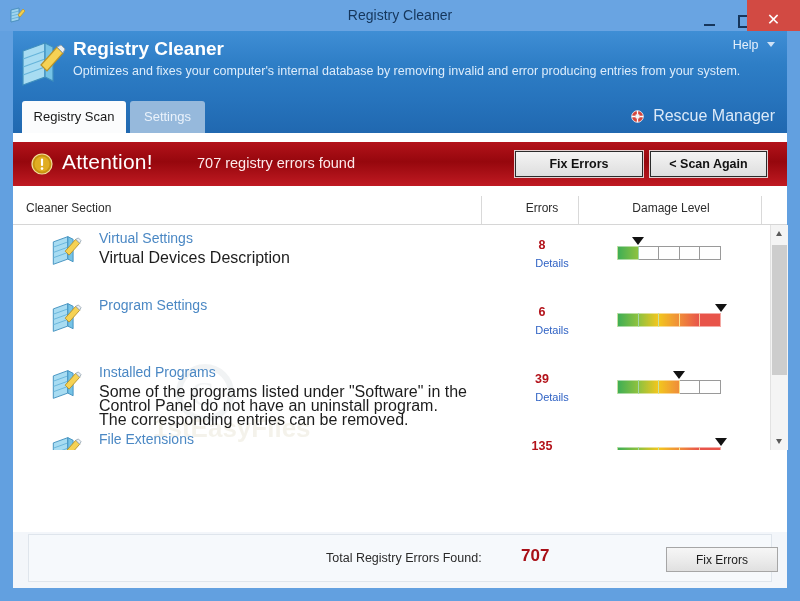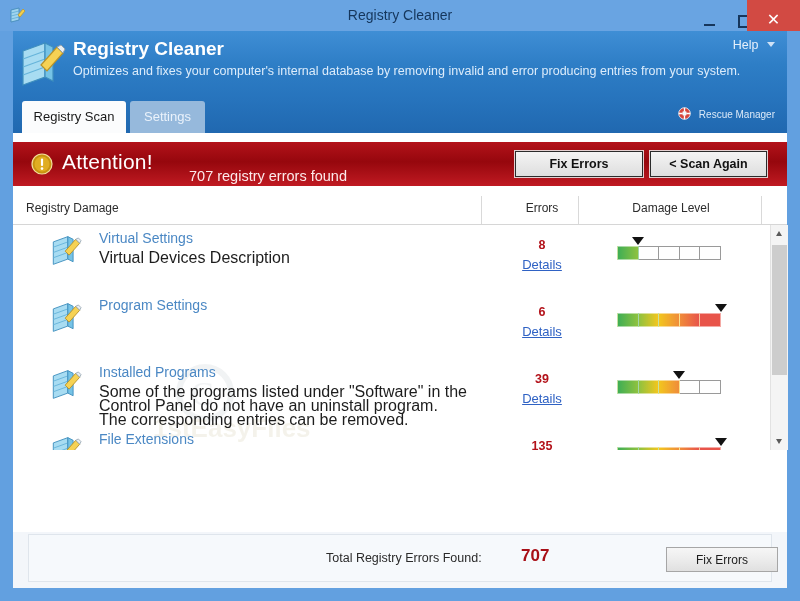--- a/index.html
+++ b/index.html
@@ -134,21 +134,21 @@
     border-radius: 3px 3px 0 0;
   }
   #tab-settings {
     left: 117px; width: 75px;
     background: #96b9dc;
     color: #eaf2fb;
     border-radius: 3px 3px 0 0;
   }
   #rescue-manager {
     position: absolute; right: 12px; top: 9px;
-    font-size: 10px;
+    font-size: 16px;
     color: #dbe9f8;
     cursor: default;
   }
   #rescue-icon {
     display: inline-block;
     width: 13px; height: 13px;
     vertical-align: -2px;
     margin-right: 5px;
   }
 
@@ -170,24 +170,23 @@
     width: 22px; height: 22px;
   }
   #attention-title {
     position: absolute; left: 49px; top: 8px;
     font-size: 21px;
     font-weight: normal;
     color: #ffffff;
     letter-spacing: 0.2px;
   }
   #attention-message {
-    position: absolute; left: 176px; top: 13px;
+    position: absolute; left: 184px; top: 13px;
     font-size: 14.5px;
     color: #fde9ea;
-    margin-top: 13px;
   }
   .redbar-btn {
     position: absolute; top: 9px;
     height: 26px;
     background: linear-gradient(to bottom, #f4f4f4 0%, #e9e9e9 50%, #dedede 100%);
     border: 1px solid #2b2b2b;
     outline: 1px solid #e4cfd0;
     font-family: "Liberation Sans", sans-serif;
     font-size: 12.5px;
     font-weight: bold;
@@ -254,26 +253,25 @@
   }
   .row-errors {
     position: absolute; left: 481px; top: 13px;
     width: 96px;
     text-align: center;
     font-size: 12.5px;
     font-weight: bold;
     color: #b3121a;
   }
   .row-details {
-    position: absolute; left: 481px; top: 32px;
+    position: absolute; left: 491px; top: 32px;
     width: 96px;
     text-align: center;
-    font-size: 13px;
+    font-size: 11px;
     color: #2f62c4;
-    text-decoration: underline;
     cursor: default;
   }
   .damage-wrap {
     position: absolute; left: 604px; top: 12px;
     width: 106px; height: 26px;
   }
   .damage-bar {
     position: absolute; left: 0; top: 9px;
     width: 104px; height: 14px;
     display: flex;
@@ -441,21 +439,21 @@
       <div id="attention-title">Attention!</div>
       <div id="attention-message">707 registry errors found</div>
       <button class="redbar-btn" id="btn-fix-errors-top">Fix Errors</button>
       <button class="redbar-btn" id="btn-scan-again">&lt; Scan Again</button>
     </div>
 
     <div id="column-header">
       <div class="colsep" id="colsep-1"></div>
       <div class="colsep" id="colsep-2"></div>
       <div class="colsep" id="colsep-3"></div>
-      <div class="colhdr" id="colhdr-section">Registry Damage</div>
+      <div class="colhdr" id="colhdr-section">Cleaner Section</div>
       <div class="colhdr" id="colhdr-errors">Errors</div>
       <div class="colhdr" id="colhdr-damage">Damage Level</div>
     </div>
 
     <div id="list-viewport">
       <div id="list-inner">
         <span id="watermark">
           <svg width="230" height="80" viewBox="0 0 230 80">
             <circle cx="62" cy="30" r="26" fill="none" stroke="#9aa5ad" stroke-width="6"></circle>
             <text x="48" y="42" font-family="Liberation Serif, serif" font-size="34" fill="#9aa5ad">C</text>

